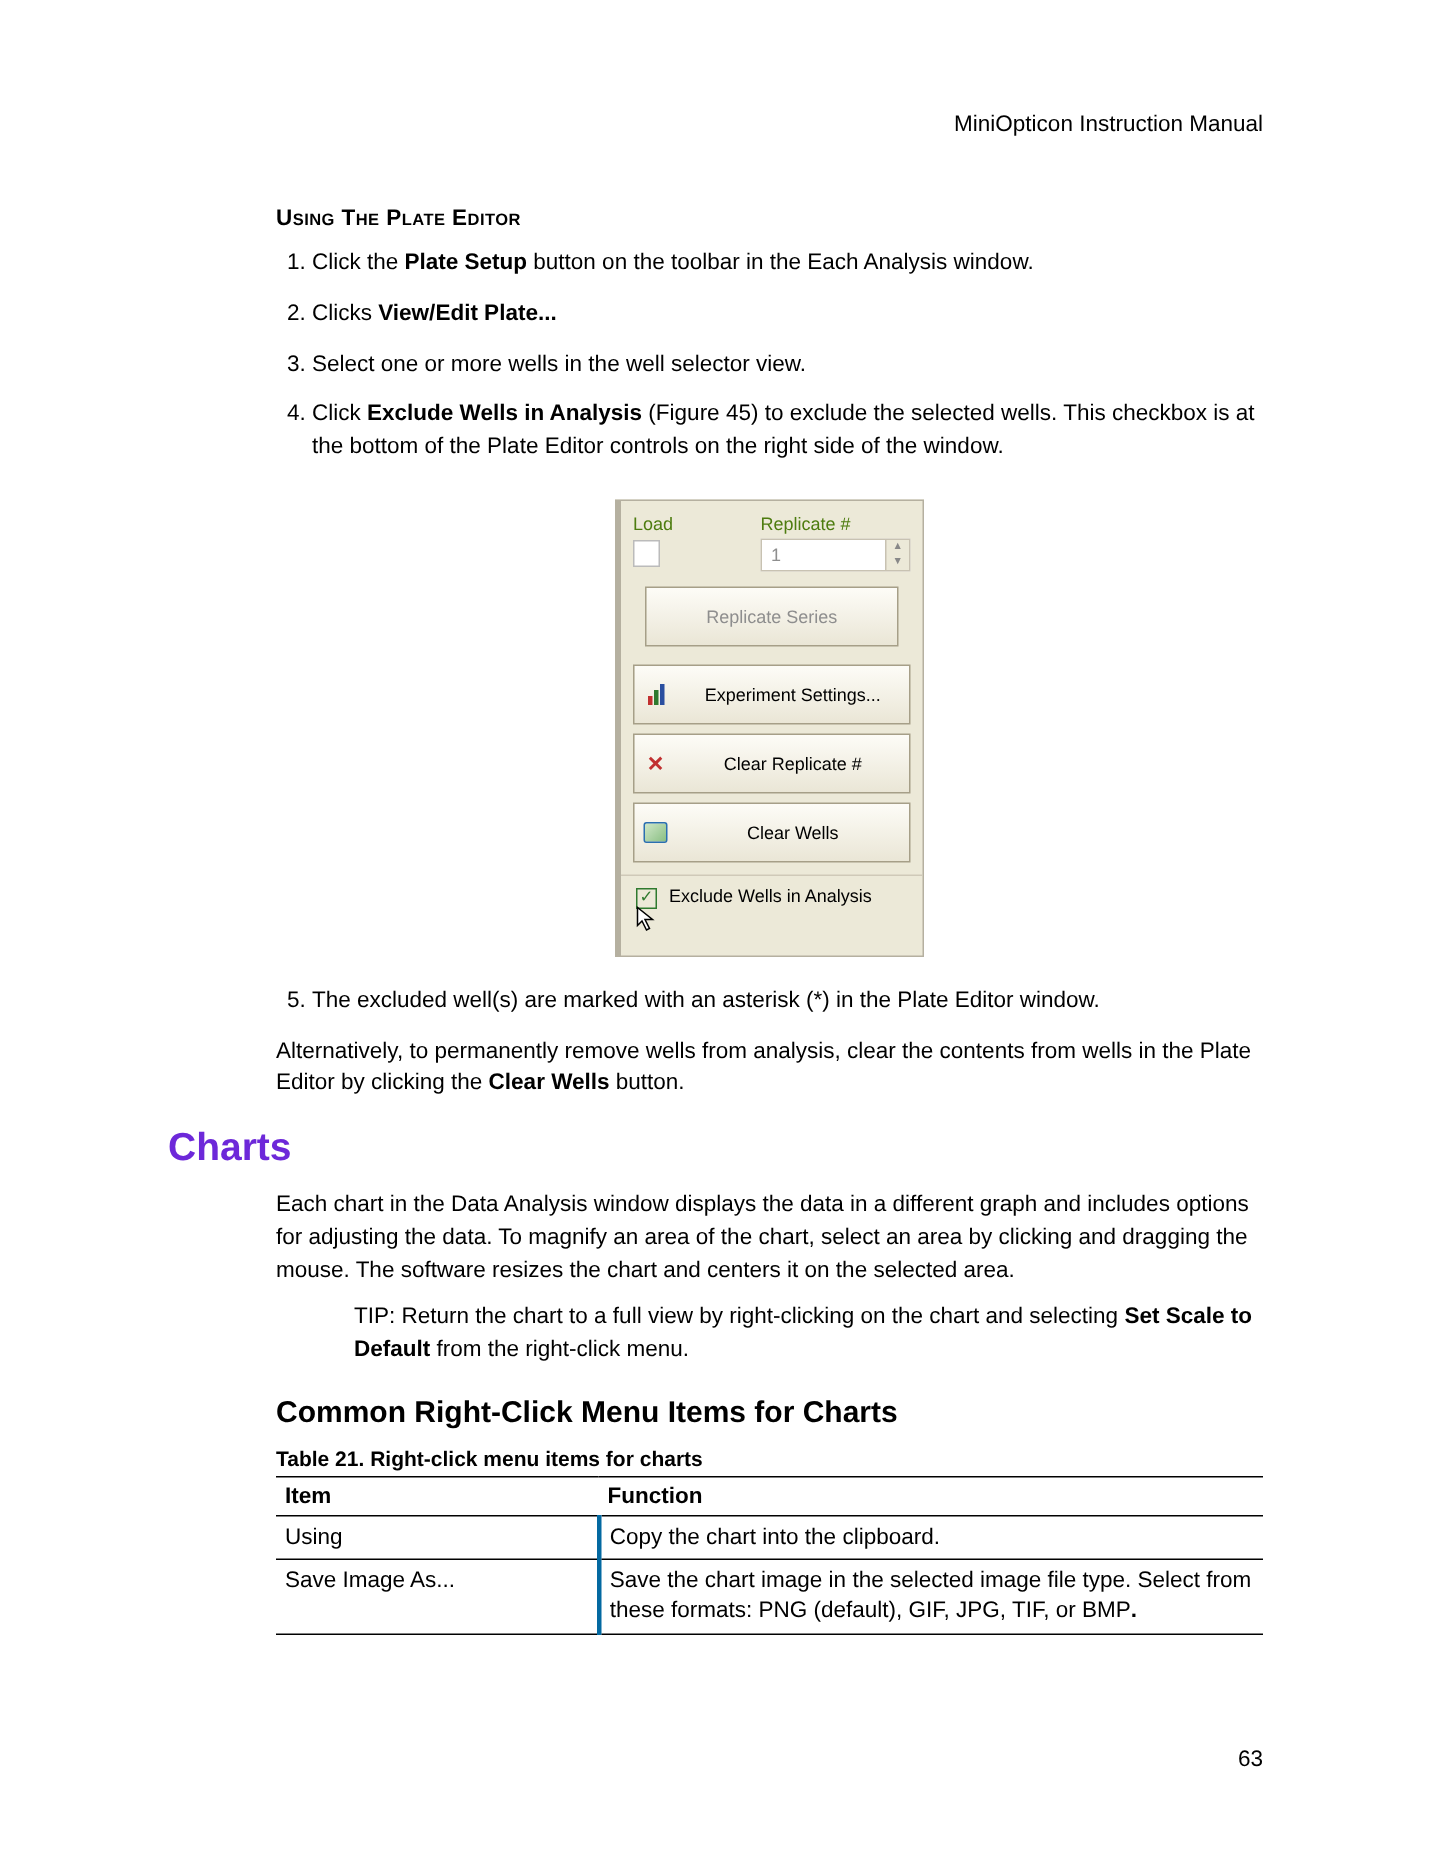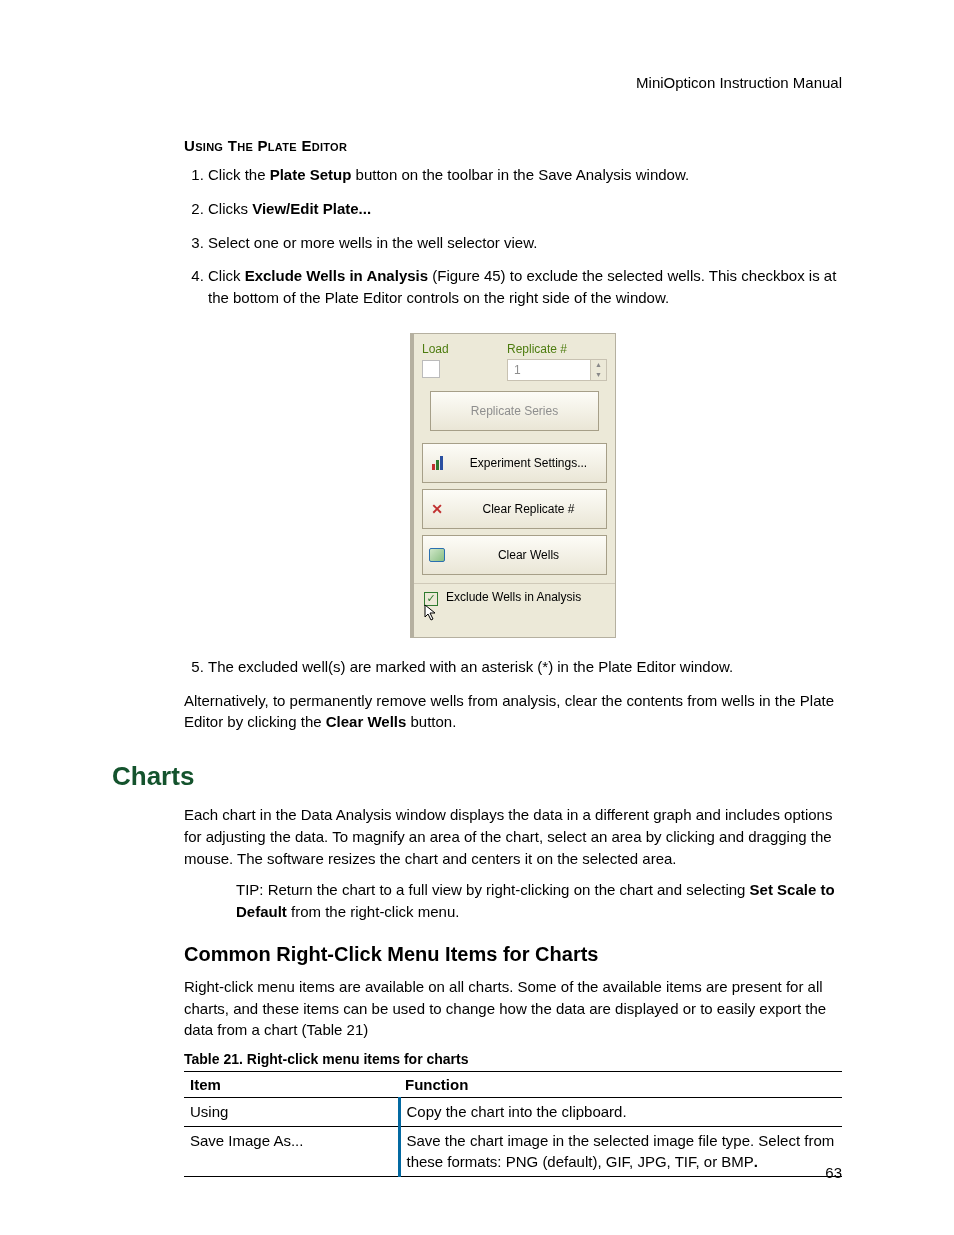--- a/index.html
+++ b/index.html
@@ -133,22 +133,22 @@
     font-size: 14px;
     margin: 10px 0 14px 0;
   }
   p.body {
     font-size: 15px; line-height: 1.45;
     margin: 0 0 10px 0;
   }
   .indent { padding-left: 52px; }
   h1.section {
     font-size: 26px; font-weight: bold;
-    color: #14532d;
-    margin: 28px 0 12px 0;
+    color: #6d28d9;
+    margin: 16px 0 12px 0;
     padding: 0;
   }
   h2.sub {
     font-size: 20px; font-weight: bold;
     margin: 20px 0 10px 0;
   }
   .tbl-cap { font-weight: bold; font-size: 14px; margin: 8px 0 4px 0; }
   table.menu {
     width: 100%; border-collapse: collapse;
     font-size: 15px;
@@ -179,21 +179,21 @@
 <div class="page">
 
   <div class="running-head">MiniOpticon Instruction Manual</div>
 
   <div class="content">
 
     <div class="sect-head">Using The Plate Editor</div>
 
     <ol class="steps">
       <li>
-        <span>Click the </span><b>Plate Setup</b><span> button on the toolbar in the Save Analysis window.</span>
+        <span>Click the </span><b>Plate Setup</b><span> button on the toolbar in the Each Analysis window.</span>
       </li>
       <li>
         <span>Clicks </span><b>View/Edit Plate...</b>
       </li>
       <li>
         <span>Select one or more wells in the well selector view.</span>
       </li>
       <li>
         <span>Click </span><b>Exclude Wells in Analysis</b><span> (Figure 45) to exclude the selected wells. This checkbox is at the bottom of the Plate Editor controls on the right side of the window.</span>
       </li>
@@ -275,21 +275,20 @@
 
   <h1 class="section">Charts</h1>
 
   <div class="content">
     <p class="body">Each chart in the Data Analysis window displays the data in a different graph and includes options for adjusting the data. To magnify an area of the chart, select an area by clicking and dragging the mouse. The software resizes the chart and centers it on the selected area.</p>
     <p class="body indent">
       <span>TIP: Return the chart to a full view by right-clicking on the chart and selecting </span><b>Set Scale to Default</b><span> from the right-click menu.</span>
     </p>
 
     <h2 class="sub">Common Right-Click Menu Items for Charts</h2>
-    <p class="body">Right-click menu items are available on all charts. Some of the available items are present for all charts, and these items can be used to change how the data are displayed or to easily export the data from a chart (Table 21)</p>
 
     <div class="tbl-cap">Table 21. Right-click menu items for charts</div>
     <table class="menu">
       <thead>
         <tr>
           <th>Item</th>
           <th>Function</th>
         </tr>
       </thead>
       <tbody>

